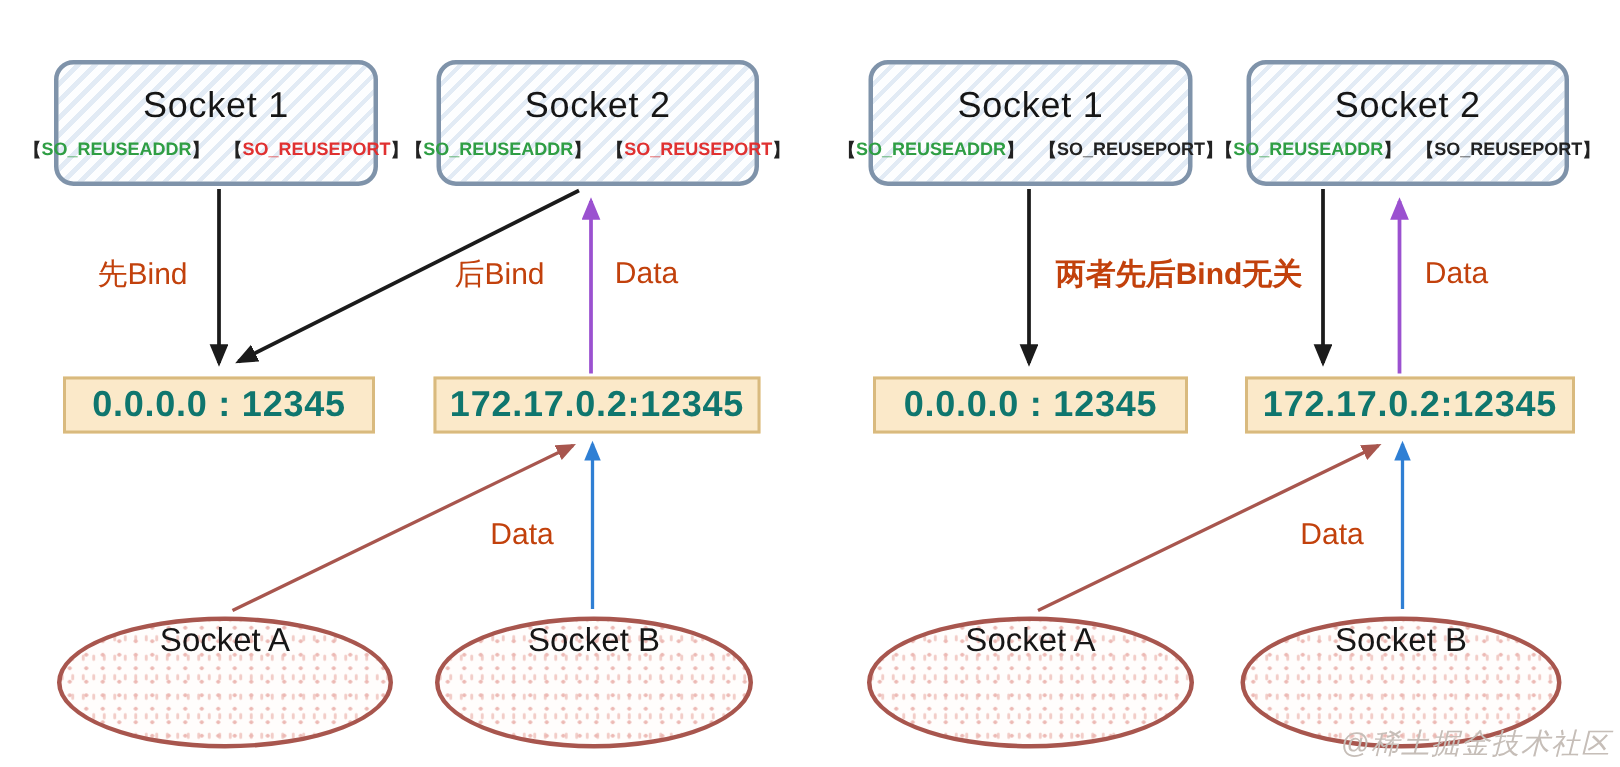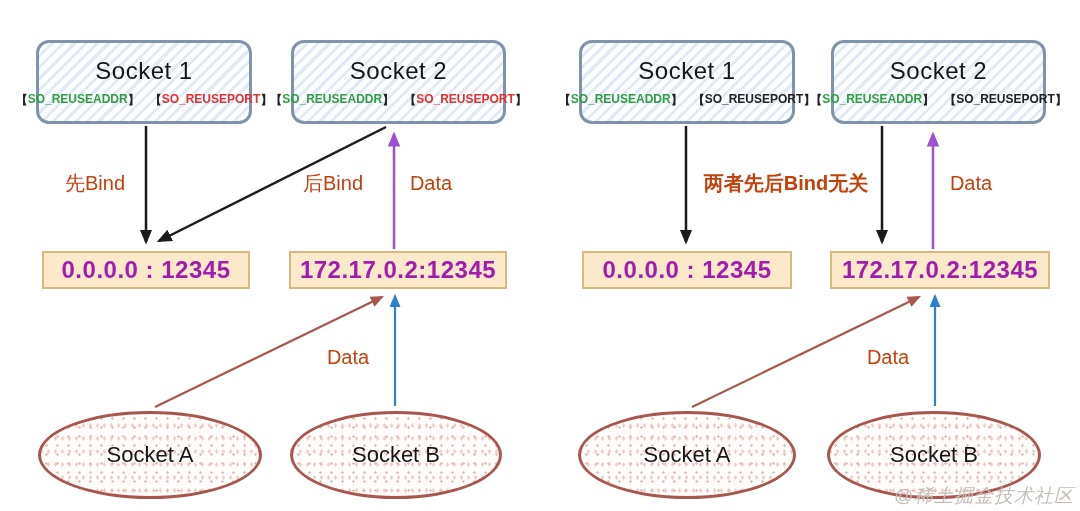--- a/index.html
+++ b/index.html
@@ -13,28 +13,28 @@
     background:repeating-linear-gradient(135deg,#e2ebf5 0 3px,#fdfeff 3px 8px);
     display:flex;flex-direction:column;align-items:center;justify-content:center;
     box-sizing:border-box;
   }
   .socket-title{font-size:24px;font-weight:400;color:#161616;letter-spacing:.5px;margin-top:2px;}
   .socket-opts{display:flex;gap:10px;margin-top:7px;font-size:12px;font-weight:bold;color:#222;white-space:nowrap;}
   .opt{display:inline-flex;}
   .addr-box{
     position:absolute;height:38px;background:#fbe9c9;border:2px solid #d9ba7e;
     display:flex;align-items:center;justify-content:center;box-sizing:border-box;
-    font-size:24px;font-weight:600;color:#a21caf;letter-spacing:.5px;
+    font-size:24px;font-weight:600;color:#0f766e;letter-spacing:.5px;
   }
   .ellipse{
     position:absolute;height:88px;border:3px solid #a8564e;border-radius:50%;
     background-color:#fffdfc;
     background-image:radial-gradient(#ecb9b4 1.2px,transparent 1.6px),radial-gradient(#f2cdc8 1px,transparent 1.3px);
     background-size:11px 9px,7px 13px;background-position:0 0,4px 5px;
-    display:flex;align-items:center;justify-content:center;box-sizing:border-box;
+    display:flex;justify-content:center;box-sizing:border-box;
   }
   .ellipse-label{font-size:22px;color:#161616;}
   .flow-label{position:absolute;font-size:20px;color:#c2410c;white-space:nowrap;transform:translate(-50%,-50%);}
   #watermark{
     position:absolute;right:6px;bottom:2px;font-size:19px;color:#c6beb8;letter-spacing:1px;z-index:5;font-style:italic;
   }
 </style>
 </head>
 <body>
 

